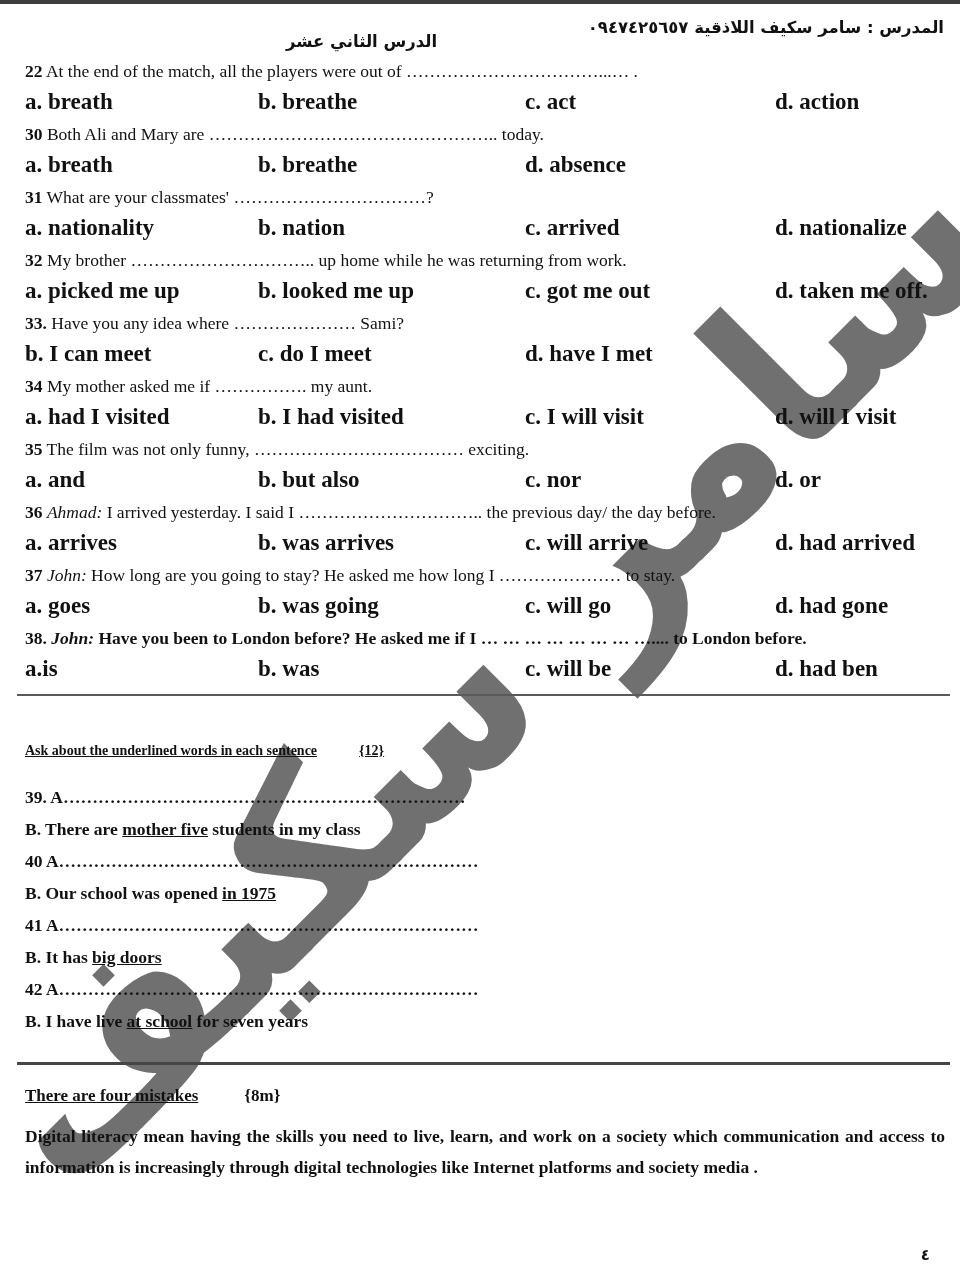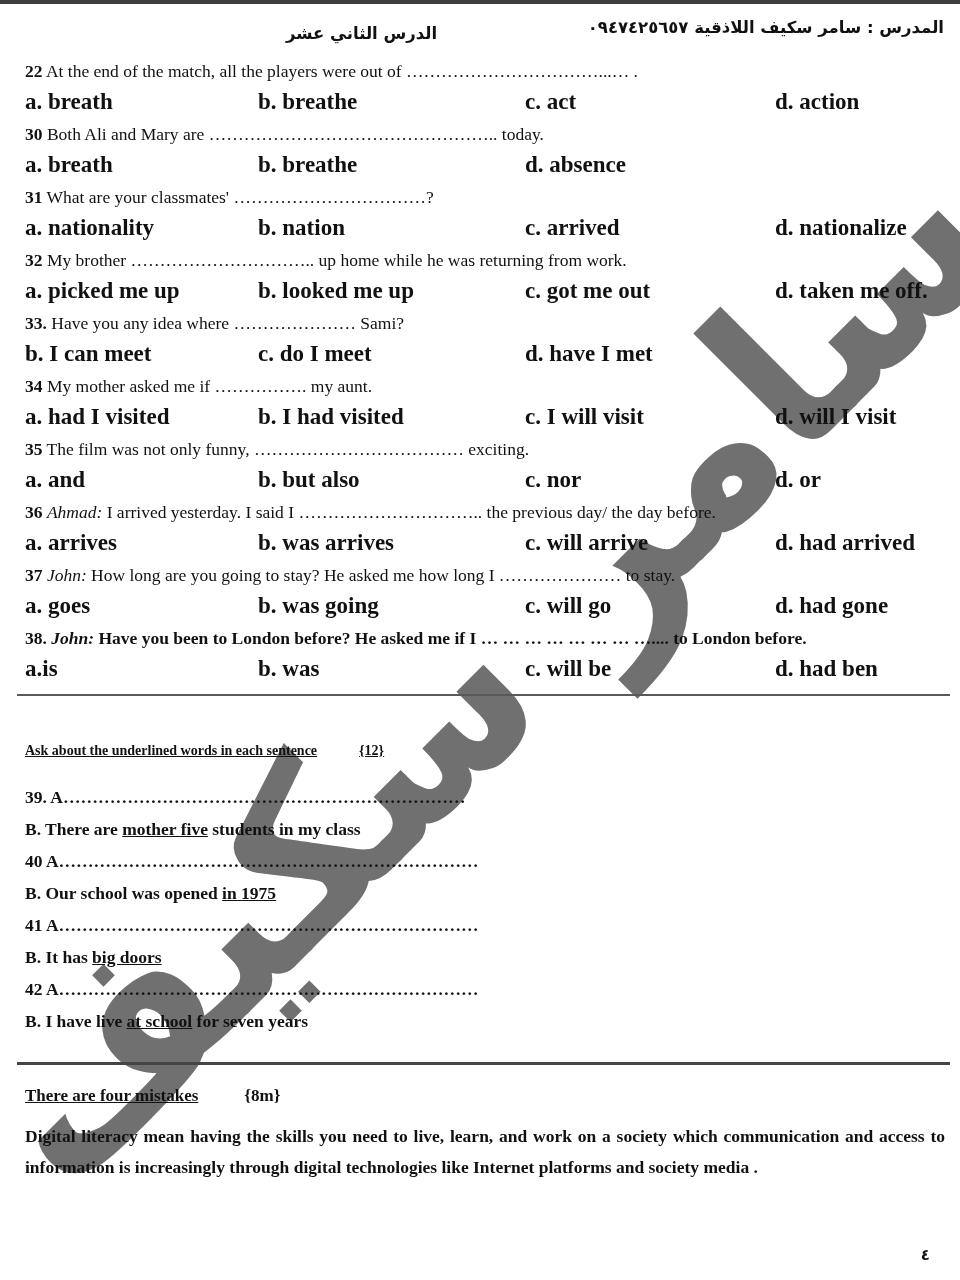--- a/index.html
+++ b/index.html
@@ -2,21 +2,21 @@
 <html><head>
 <meta charset="utf-8">
 <style>
   html,body{margin:0;padding:0;}
   body{
     width:960px;height:1280px;background:#ffffff;position:relative;overflow:hidden;
     font-family:"Liberation Serif", serif;color:#111;
   }
   .topbar{width:100%;height:4px;background:#3d3d3d;}
   header{position:relative;height:54px;z-index:2;}
-  .h-center{position:absolute;left:286px;top:20px;font-family:"DejaVu Sans",sans-serif;
+  .h-center{position:absolute;left:286px;top:28px;font-family:"DejaVu Sans",sans-serif;
     font-weight:bold;font-size:16.5px;direction:rtl;}
   .h-right{position:absolute;right:16px;top:14px;font-family:"DejaVu Sans",sans-serif;
     font-weight:bold;font-size:16.5px;direction:rtl;}
   .content{position:relative;z-index:2;padding:2px 15px 0 25px;}
   .stem{margin:0 0 9px;font-size:17.5px;line-height:22px;font-weight:normal;}
   .stem b{font-weight:bold;}
   .stem i{font-style:italic;}
   .opts{display:grid;grid-template-columns:233px 267px 250px 1fr;margin:0 0 10px;
     font-weight:bold;font-size:23px;line-height:22px;}
   .q.bold-stem .stem{font-weight:bold;}

